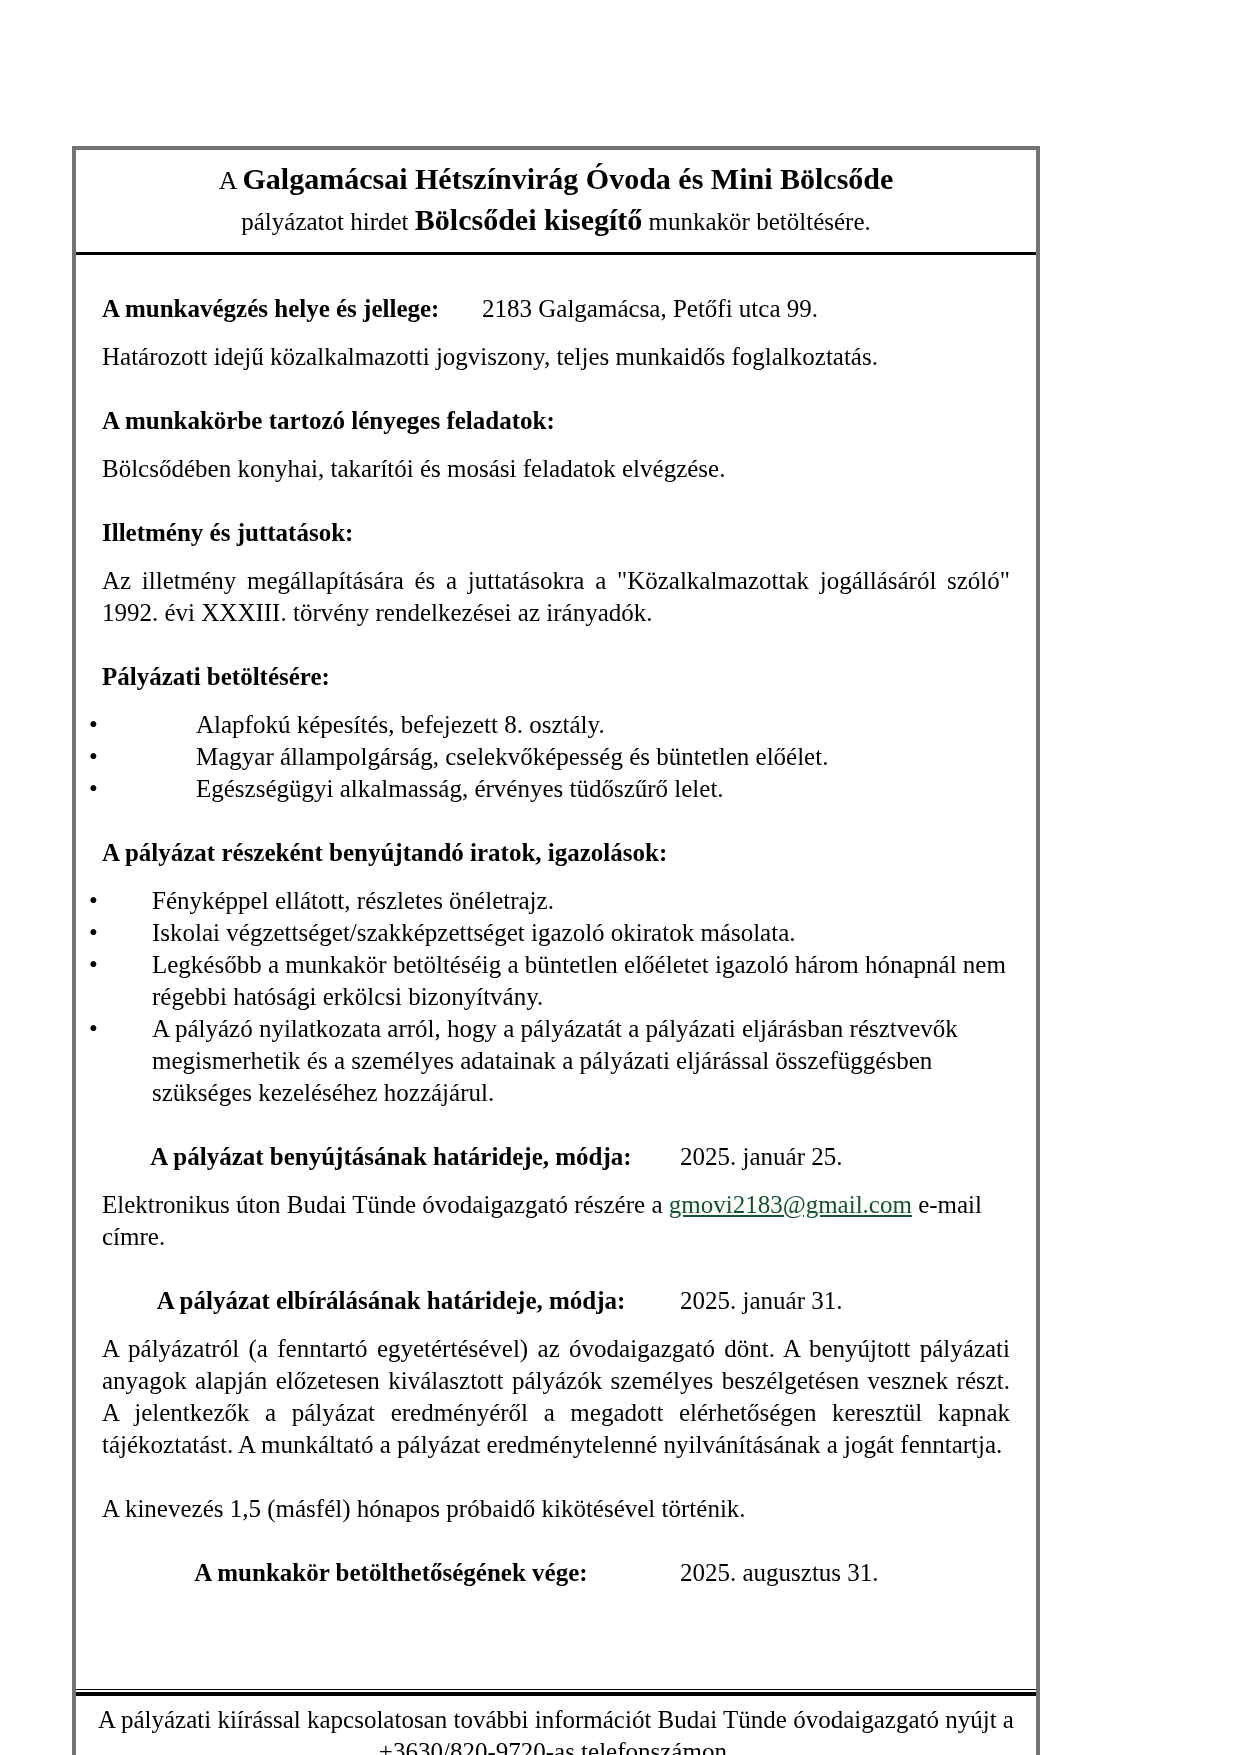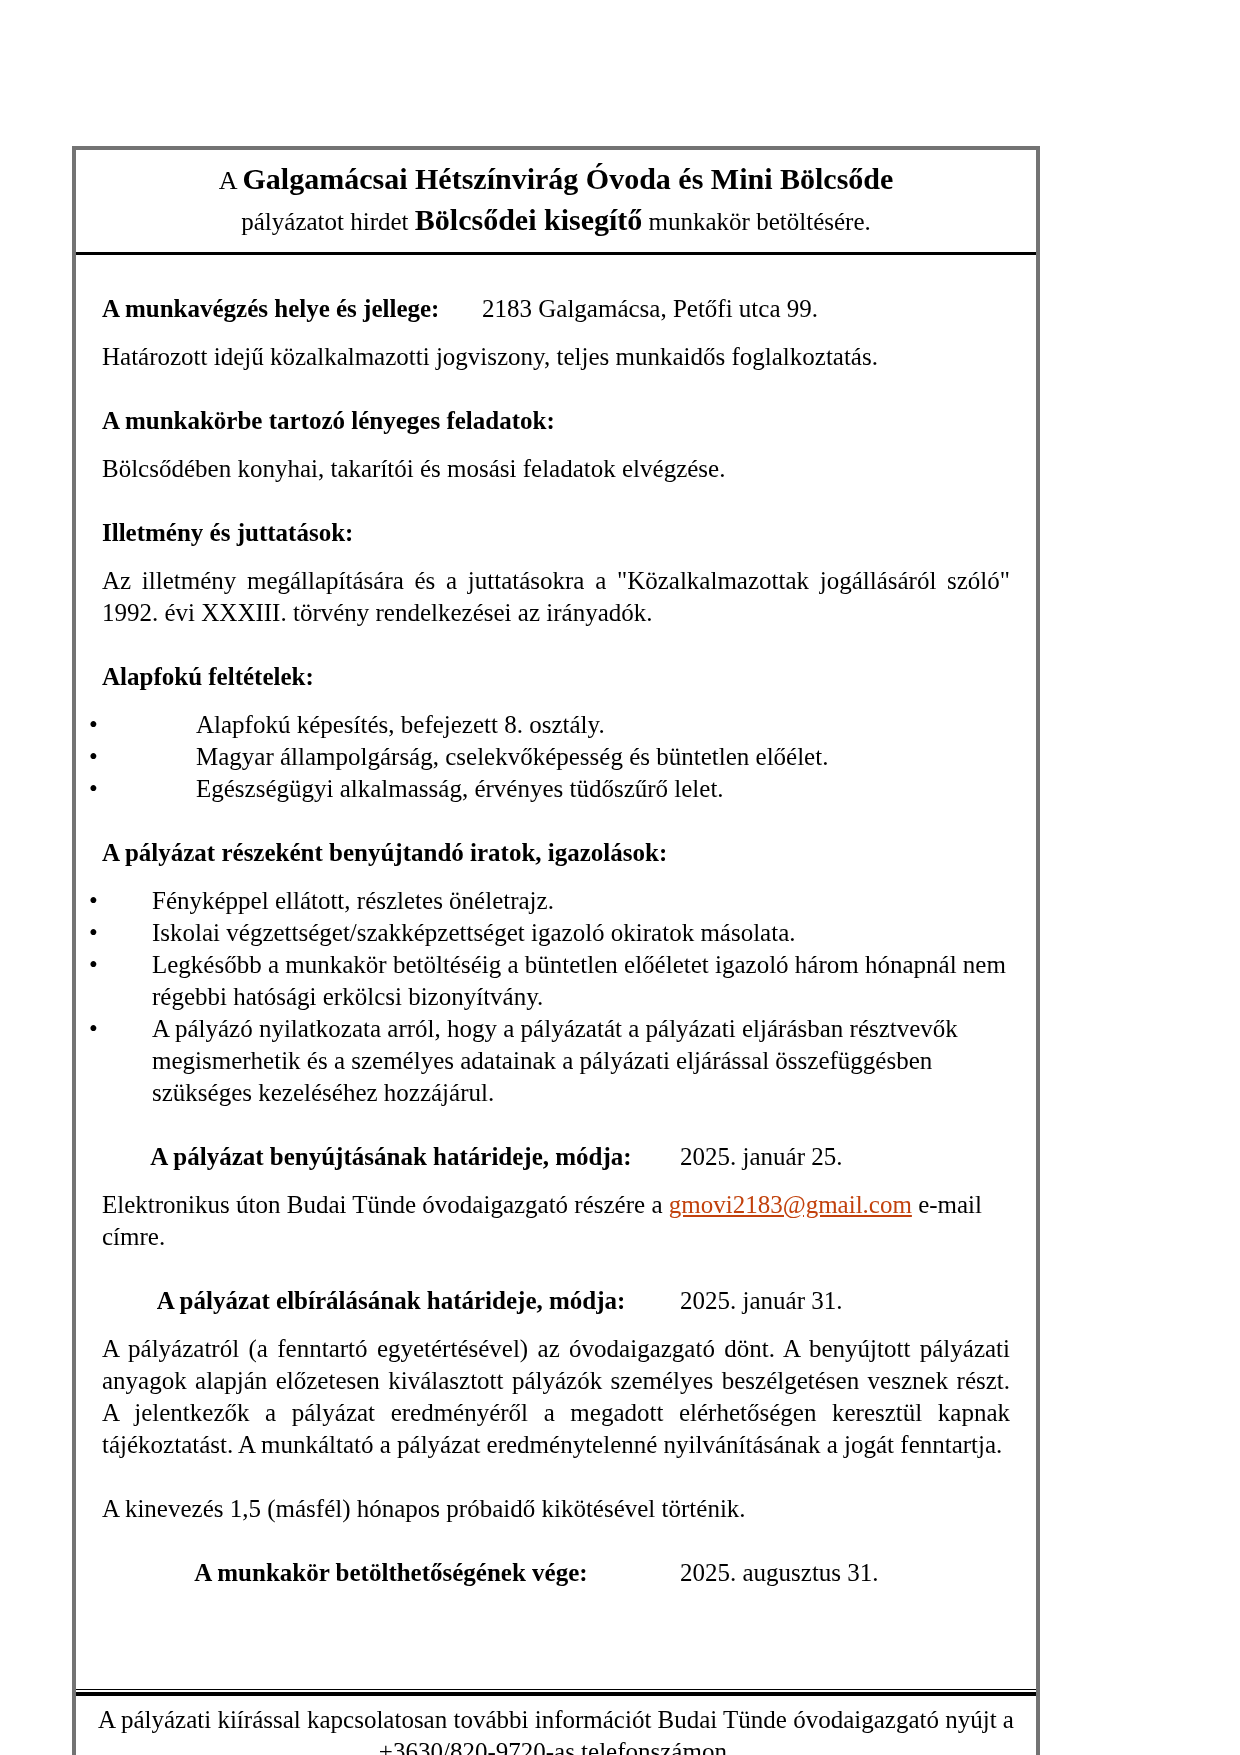--- a/index.html
+++ b/index.html
@@ -46,21 +46,21 @@
   .body-row p { margin: 16px; }
   .sec { margin-top: 32px; }
   .lbl { font-weight: bold; }
   .tab1 { display: inline-block; min-width: 380px; }
   .tab2 { display: inline-block; min-width: 578px; text-align: center; }
   .just { text-align: justify; }
   .brow { display: flex; }
   .bcol1 { flex: 0 0 107px; padding-left: 3px; }
   .bcol2 { flex: 0 0 63px;  padding-left: 3px; }
   .btext { flex: 1; }
-  a.email-link { color: #c2410c; text-decoration: underline; cursor: pointer; }
+  a.email-link { color: #14532d; text-decoration: underline; cursor: pointer; }
   
   .footer-sep {
     height: 2px;
     border-top: 1px solid #000000;
     border-bottom: 4px solid #000000;
     background: #ffffff;
   }
   .footer-row {
     text-align: center;
     padding: 8px 8px 12px;
@@ -91,21 +91,21 @@
         <p class="lbl">A munkakörbe tartozó lényeges feladatok:</p>
         <p>Bölcsődében konyhai, takarítói és mosási feladatok elvégzése.</p>
       </div>
 
       <div class="sec">
         <p class="lbl">Illetmény és juttatások:</p>
         <p class="just">Az illetmény megállapítására és a juttatásokra a "Közalkalmazottak jogállásáról szóló" 1992. évi XXXIII. törvény rendelkezései az irányadók.</p>
       </div>
 
       <div class="sec">
-        <p class="lbl">Alapfokú feltételek:</p>
+        <p class="lbl">Pályázati betöltésére:</p>
         <div class="brow">
             <span class="bcol1">•</span>
             <div class="btext">Alapfokú képesítés, befejezett 8. osztály.</div>
           </div>
         <div class="brow">
             <span class="bcol1">•</span>
             <div class="btext">Magyar állampolgárság, cselekvőképesség és büntetlen előélet.</div>
           </div>
         <div class="brow">
             <span class="bcol1">•</span>

